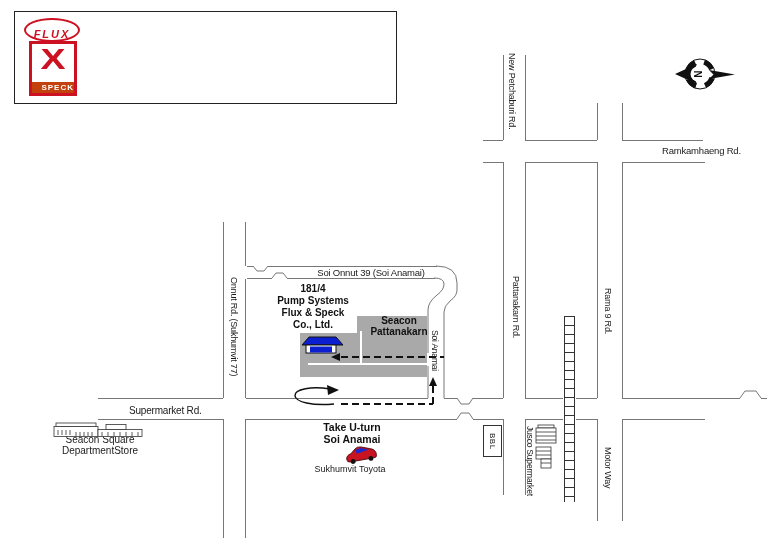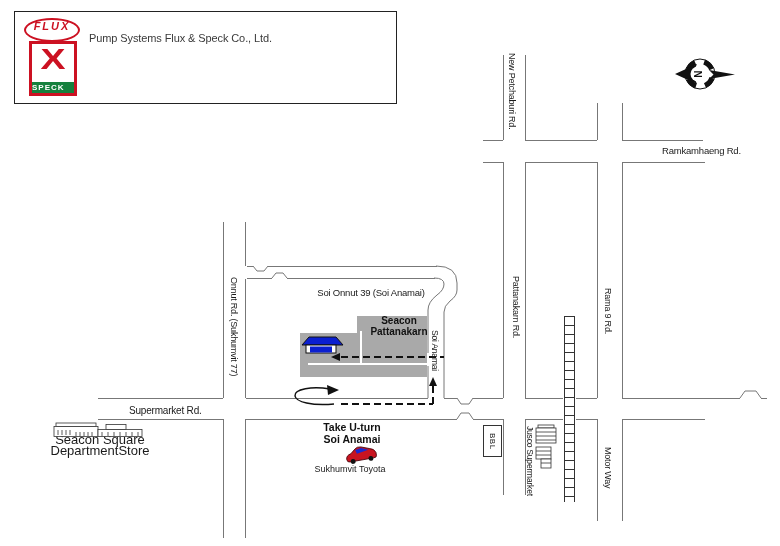--- a/index.html
+++ b/index.html
@@ -14,34 +14,34 @@
   .dv{position:absolute;width:2px;background:repeating-linear-gradient(180deg,#111 0 7px,transparent 7px 11px);}
   .arr-left{position:absolute;width:0;height:0;border-top:4px solid transparent;border-bottom:4px solid transparent;border-right:9px solid #111;}
   .arr-up{position:absolute;width:0;height:0;border-left:4px solid transparent;border-right:4px solid transparent;border-bottom:9px solid #111;}
   
   .rlab{position:absolute;font-size:9.5px;letter-spacing:-0.2px;white-space:nowrap;color:#1a1a1a;}
   .vlab{position:absolute;font-size:9px;letter-spacing:-0.2px;white-space:nowrap;color:#1a1a1a;
         writing-mode:vertical-rl;text-orientation:mixed;}
   .blab{position:absolute;font-weight:bold;font-size:10px;text-align:center;transform:translateX(-50%);
         line-height:12px;white-space:nowrap;color:#111;}
   .slab{position:absolute;font-size:9px;text-align:center;transform:translateX(-50%);line-height:11px;white-space:nowrap;color:#1a1a1a;}
-  .ctr{transform:translateX(-50%);margin-top:20px;}
+  .ctr{transform:translateX(-50%);}
   
   .gray{position:absolute;background:#a9a9a9;}
   .whiteline{position:absolute;background:#fff;}
   
   .hdr{position:absolute;left:14px;top:11px;width:381px;height:91px;border:1px solid #222;background:#fff;}
   .flux-oval{position:absolute;left:9px;top:6px;width:52px;height:20px;border:2px solid #cc1122;border-radius:50%;
-             display:flex;align-items:flex-start;justify-content:center;color:#cc1122;font-weight:bold;
+             display:flex;align-items:flex-end;justify-content:center;color:#cc1122;font-weight:bold;
              font-size:11px;letter-spacing:2px;font-style:italic;}
   .speck-box{position:absolute;left:14px;top:29px;width:42px;height:49px;border:3px solid #cc1122;background:#fff;}
   .speck-x{position:absolute;left:0;top:-2px;width:100%;text-align:center;color:#cc1122;font-weight:900;
            font-size:30px;transform:scaleX(1.25);}
-  .speck-name{position:absolute;left:0;bottom:0;width:100%;height:11px;background:#15803d;color:#fff;
-              font-size:8px;font-weight:bold;text-align:left;letter-spacing:1px;line-height:11px;}
+  .speck-name{position:absolute;left:0;bottom:0;width:100%;height:11px;background:#c2410c;color:#fff;
+              font-size:8px;font-weight:bold;text-align:right;letter-spacing:1px;line-height:11px;}
   .hdr-line{position:absolute;left:74px;font-size:11px;letter-spacing:-0.1px;color:#3a3a3a;white-space:nowrap;}
   .bbl-box{position:absolute;left:483px;top:425px;width:17px;height:30px;border:1px solid #333;background:#fff;
            display:flex;align-items:center;justify-content:center;}
   .bbl-box span{writing-mode:vertical-rl;font-size:8px;color:#222;letter-spacing:0.5px;}
   .rail{position:absolute;left:564px;top:316px;width:9px;height:186px;
         border-left:1px solid #333;border-right:1px solid #333;
         background:repeating-linear-gradient(180deg,#333 0 1px,transparent 1px 9px);}
   svg{position:absolute;overflow:visible;}
 </style>
 </head>
@@ -50,21 +50,20 @@
 <div class="canvas">
 
   <div class="hdr">
     <div class="flux-oval">
         <span>FLUX</span>
       </div>
     <div class="speck-box">
       <div class="speck-x">X</div>
       <div class="speck-name">SPECK</div>
     </div>
-    <div class="hdr-line" style="top:20px;">Pump Systems Flux &amp; Speck Co., Ltd.</div>
   </div>
 
   <svg class="abs" style="left:666px;top:50px;" width="76" height="50">
     <circle cx="34" cy="24" r="15" fill="none" stroke="#111" stroke-width="1"></circle>
     <circle cx="34" cy="24" r="12.5" fill="none" stroke="#111" stroke-width="5" stroke-dasharray="10.5 9.1" transform="rotate(18 34 24)"></circle>
     <polygon points="9,24 31,14 26.5,24 31,34" fill="#111"></polygon>
     <polygon points="69,24.5 43,20 47.5,24.5 43,29" fill="#111"></polygon>
     <circle cx="32" cy="24" r="7.5" fill="#fff"></circle>
     <text x="32" y="27.5" font-size="10" font-weight="bold" text-anchor="middle" fill="#111" transform="rotate(-90 32 24)">N</text>
   </svg>
@@ -156,30 +155,36 @@
   <div class="vlab" style="left:507px;top:53px">New Petchaburi Rd.</div>
   <div class="rlab" style="left:662px;top:145px">Ramkamhaeng Rd.</div>
   <div class="vlab" style="left:511px;top:276px">Pattanakarn Rd.</div>
   <div class="vlab" style="left:603px;top:288px">Rama 9 Rd.</div>
   <div class="vlab" style="left:603px;top:447px">Motor Way</div>
   <div class="vlab" style="left:229px;top:277px">Onnut Rd. (Sukhumvit 77)</div>
   <div class="rlab ctr" style="left:371px;top:267px">Soi Onnut 39 (Soi Anamai)</div>
   <div class="vlab" style="left:430px;top:330px;font-size:8.5px">Soi Anamai</div>
   <div class="rlab" style="left:129px;top:405px;font-size:10px">Supermarket Rd.</div>
 
+  <div class="blab" style="left:313px;top:283px">
+    <div>181/4</div>
+    <div>Pump Systems</div>
+    <div>Flux &amp; Speck</div>
+    <div>Co., Ltd.</div>
+  </div>
   <div class="blab" style="left:399px;top:315px;line-height:11px">
     <div>Seacon</div>
     <div>Pattanakarn</div>
   </div>
   <div class="blab" style="left:352px;top:421px;font-size:10.5px">
     <div>Take U-turn</div>
     <div>Soi Anamai</div>
   </div>
   <div class="slab" style="left:350px;top:464px">Sukhumvit Toyota</div>
-  <div class="slab" style="left:100px;top:434px;font-size:13px">
+  <div class="slab" style="left:100px;top:434px;font-size:10px">
     <div>Seacon Square</div>
     <div>DepartmentStore</div>
   </div>
   <div class="bbl-box">
       <span>BBL</span>
     </div>
   <div class="vlab" style="left:525px;top:426px;font-size:8.5px">Jusco Supermarket</div>
 
   <svg class="abs" style="left:50px;top:420px;" width="100" height="24">
     <rect x="6" y="3" width="40" height="3.5" fill="#fff" stroke="#333" stroke-width="0.8"></rect>

